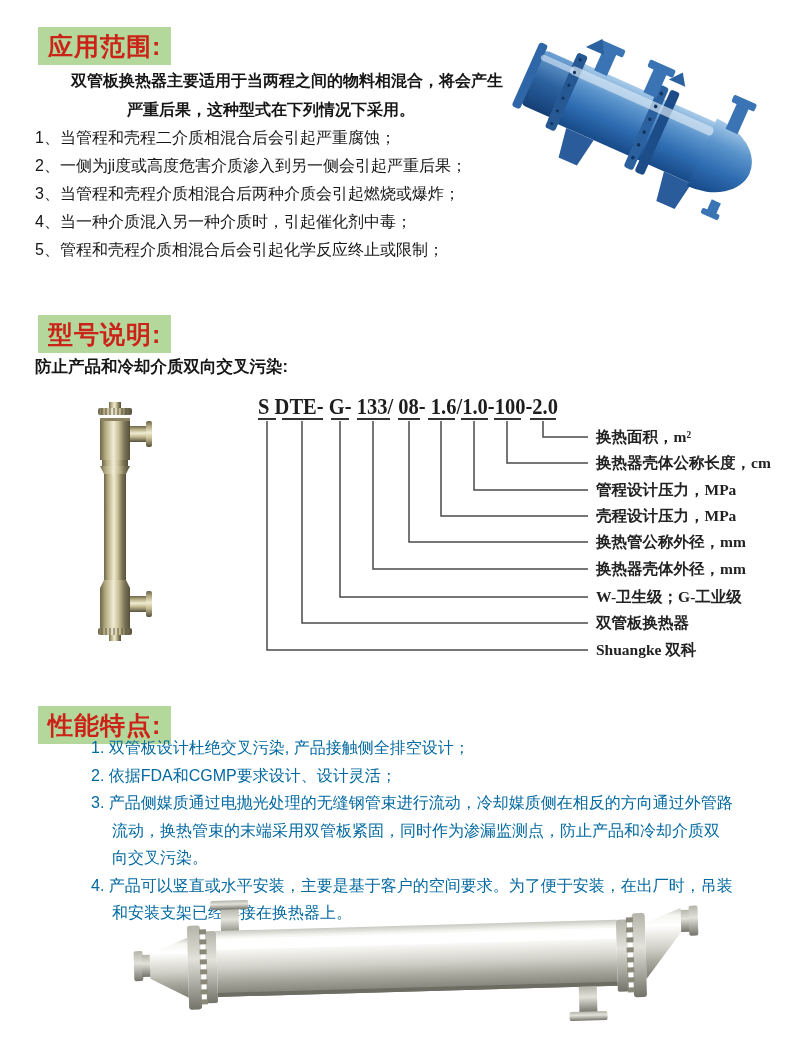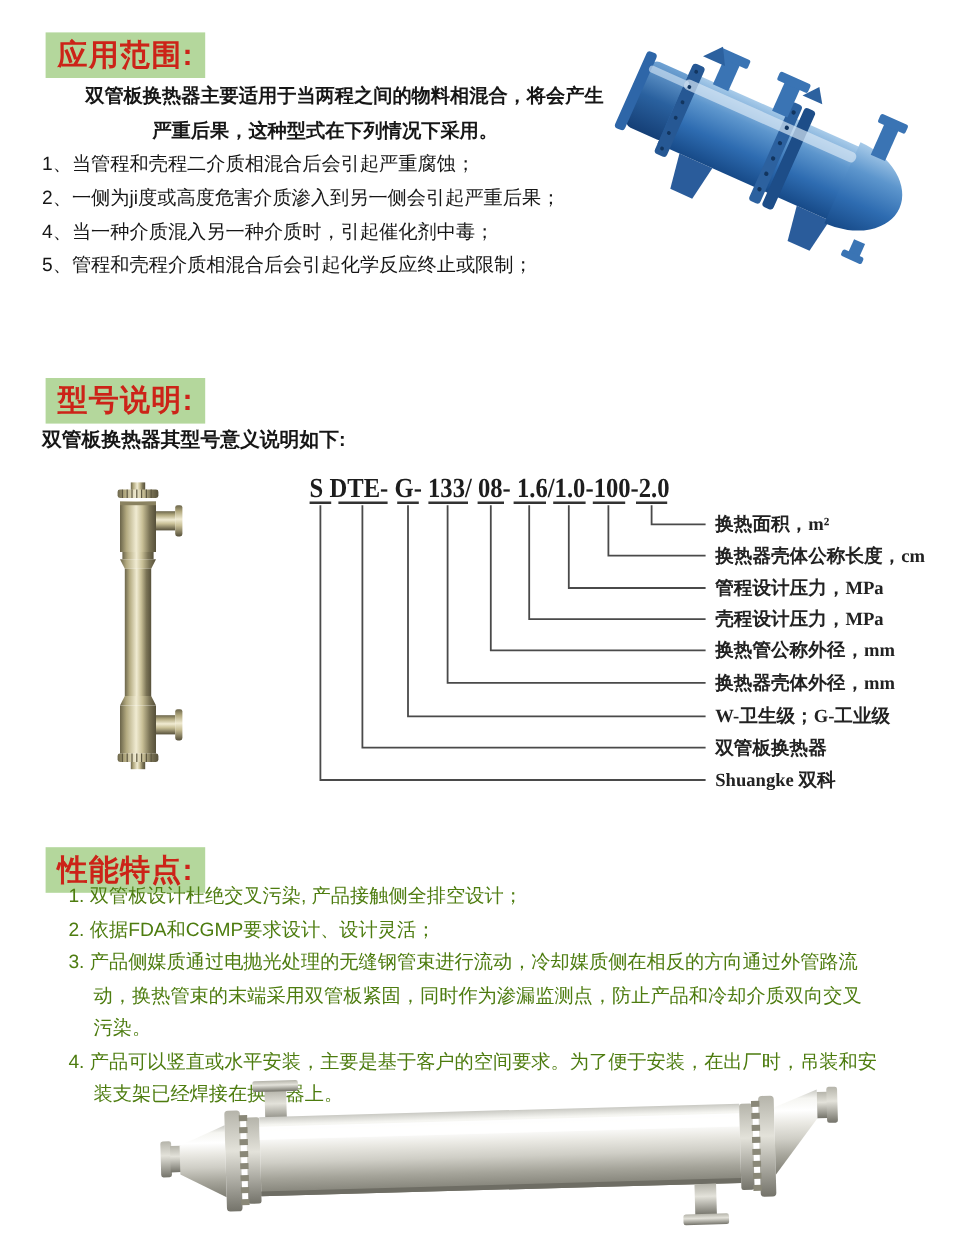--- a/index.html
+++ b/index.html
@@ -18,22 +18,22 @@
     position:absolute;left:35px;top:66px;width:472px;margin:0;
     font-size:16px;font-weight:700;line-height:29px;text-indent:2em;text-align:center;
   }
   .app-list{position:absolute;left:35px;top:124px;width:480px;}
   .app-list .li{font-size:16px;font-weight:400;line-height:28px;white-space:nowrap;}
   .model-intro{
     position:absolute;left:35px;top:356px;margin:0;font-size:16.5px;font-weight:700;
   }
   .feat-list{position:absolute;left:57px;top:734px;width:676px;}
   .feat-list .li{
-    font-size:16px;font-weight:400;line-height:27.5px;color:#4d7c0f;
-    padding-left:21px;text-indent:-21px;
+    font-size:16px;font-weight:400;line-height:27.5px;color:#0369a1;
+    padding-left:21px;text-indent:-21px;margin-left:34px;
   }
   .photo{position:absolute;}
   .photo-blue{left:495px;top:20px;}
   .photo-vertical{left:85px;top:400px;}
   .photo-horizontal{left:130px;top:888px;}
   .diagram{position:absolute;left:240px;top:386px;}
   .diag-code{
     font-family:"Liberation Serif","DejaVu Serif",serif;
     font-size:23px;font-weight:bold;fill:#1d1d1d;
   }
@@ -49,20 +49,21 @@
 
 <div class="page">
 
   <div class="badge badge-app">应用范围:</div>
 
   <p class="app-intro">双管板换热器主要适用于当两程之间的物料相混合，将会产生严重后果，这种型式在下列情况下采用。</p>
 
   <div class="app-list">
     <div class="li">1、当管程和壳程二介质相混合后会引起严重腐蚀；</div>
     <div class="li">2、一侧为ji度或高度危害介质渗入到另一侧会引起严重后果；</div>
+    <div class="li">3、当管程和壳程介质相混合后两种介质会引起燃烧或爆炸；</div>
     <div class="li">4、当一种介质混入另一种介质时，引起催化剂中毒；</div>
     <div class="li">5、管程和壳程介质相混合后会引起化学反应终止或限制；</div>
   </div>
 
   <svg class="photo photo-blue" width="305" height="225" viewBox="0 0 305 225">
     <defs>
       <linearGradient id="gBlue" x1="0" y1="0" x2="0" y2="1">
         <stop offset="0" stop-color="#a8cbe9"></stop>
         <stop offset="0.3" stop-color="#5d96cd"></stop>
         <stop offset="0.65" stop-color="#2e6cb1"></stop>
@@ -110,21 +111,21 @@
         <circle cx="63" cy="100" r="1.6"></circle>
           <circle cx="63" cy="114" r="1.6"></circle>
         <circle cx="63" cy="128" r="1.6"></circle>
           <circle cx="63" cy="142" r="1.6"></circle>
       </g>
     </g>
   </svg>
 
   <div class="badge badge-model">型号说明:</div>
 
-  <p class="model-intro">双管板换热器其型号意义说明如下:</p>
+  <p class="model-intro">防止产品和冷却介质双向交叉污染:</p>
 
   <svg class="photo photo-vertical" width="90" height="250" viewBox="0 0 90 250">
     <defs>
       <linearGradient id="gSteelV" x1="0" y1="0" x2="1" y2="0">
         <stop offset="0" stop-color="#6b654a"></stop>
         <stop offset="0.18" stop-color="#b3aa80"></stop>
         <stop offset="0.45" stop-color="#f0ebd2"></stop>
         <stop offset="0.62" stop-color="#c9c097"></stop>
         <stop offset="0.82" stop-color="#7b7456"></stop>
         <stop offset="1" stop-color="#56503a"></stop>

